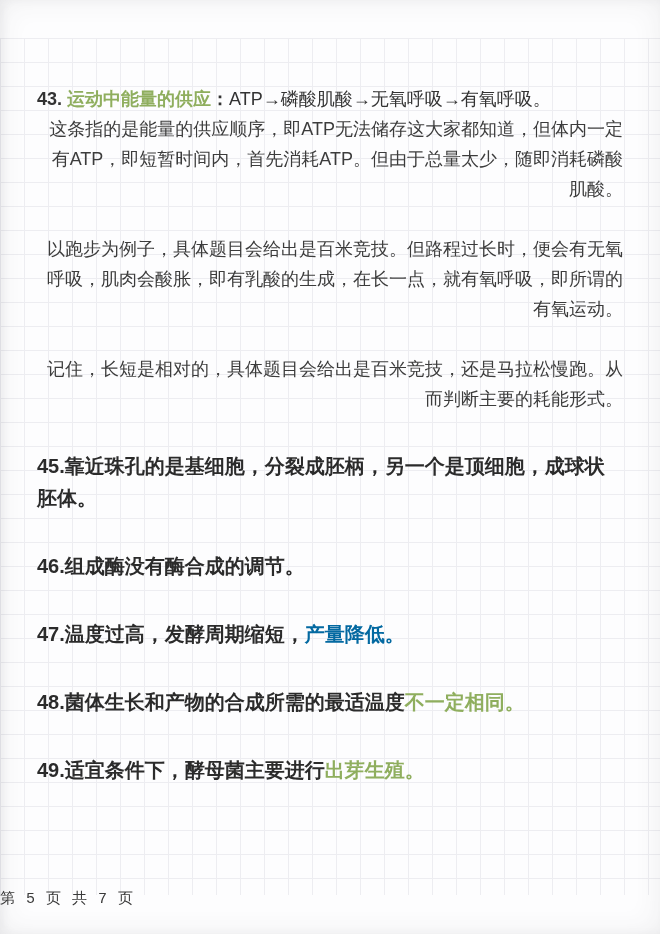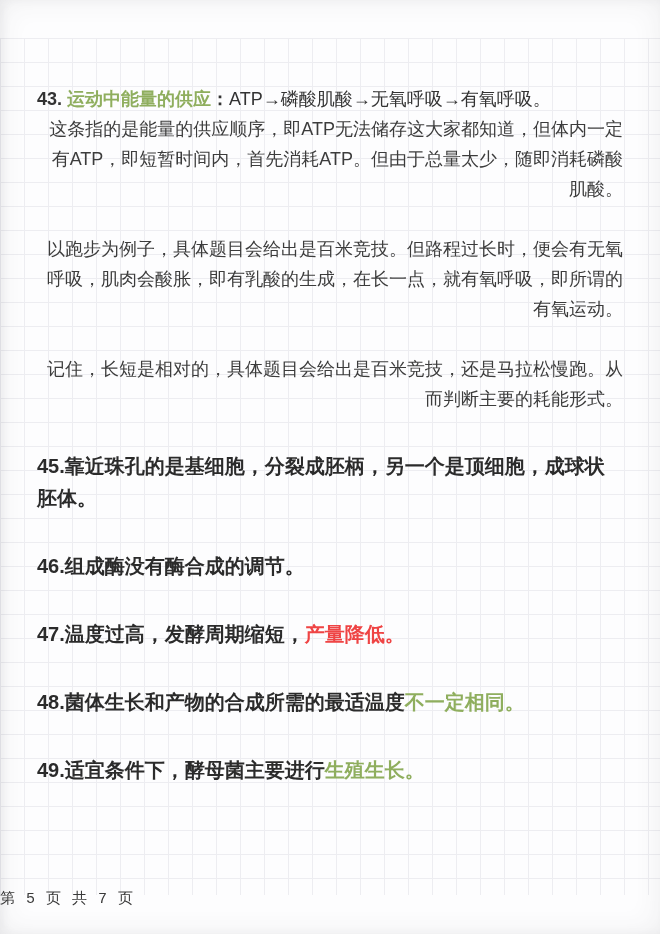--- a/index.html
+++ b/index.html
@@ -88,23 +88,23 @@
 
   <p class="body-para gap">以跑步为例子，具体题目会给出是百米竞技。但路程过长时，便会有无氧呼吸，肌肉会酸胀，即有乳酸的生成，在长一点，就有氧呼吸，即所谓的有氧运动。</p>
 
   <p class="body-para gap">记住，长短是相对的，具体题目会给出是百米竞技，还是马拉松慢跑。从而判断主要的耗能形式。</p>
 
 
   <p class="item">45.靠近珠孔的是基细胞，分裂成胚柄，另一个是顶细胞，成球状胚体。</p>
 
   <p class="item">46.组成酶没有酶合成的调节。</p>
 
-  <p class="item"><span>47.温度过高，发酵周期缩短，</span><span class="green" style="color: #ef4444;">产量降低。</span></p>
+  <p class="item"><span>47.温度过高，发酵周期缩短，</span><span class="green" style="color: #0369a1;">产量降低。</span></p>
 
   <p class="item"><span>48.菌体生长和产物的合成所需的最适温度</span><span class="green" style="color: rgb(143, 174, 94);">不一定相同。</span></p>
 
-  <p class="item"><span>49.适宜条件下，酵母菌主要进行</span><span class="green" style="color: rgb(143, 174, 94);">生殖生长。</span></p>
+  <p class="item"><span>49.适宜条件下，酵母菌主要进行</span><span class="green" style="color: rgb(143, 174, 94);">出芽生殖。</span></p>
 
 </div>
 
 <div class="footer">第 5 页 共 7 页</div>
 
 <div class="vignette"></div>
 
 </body></html>

